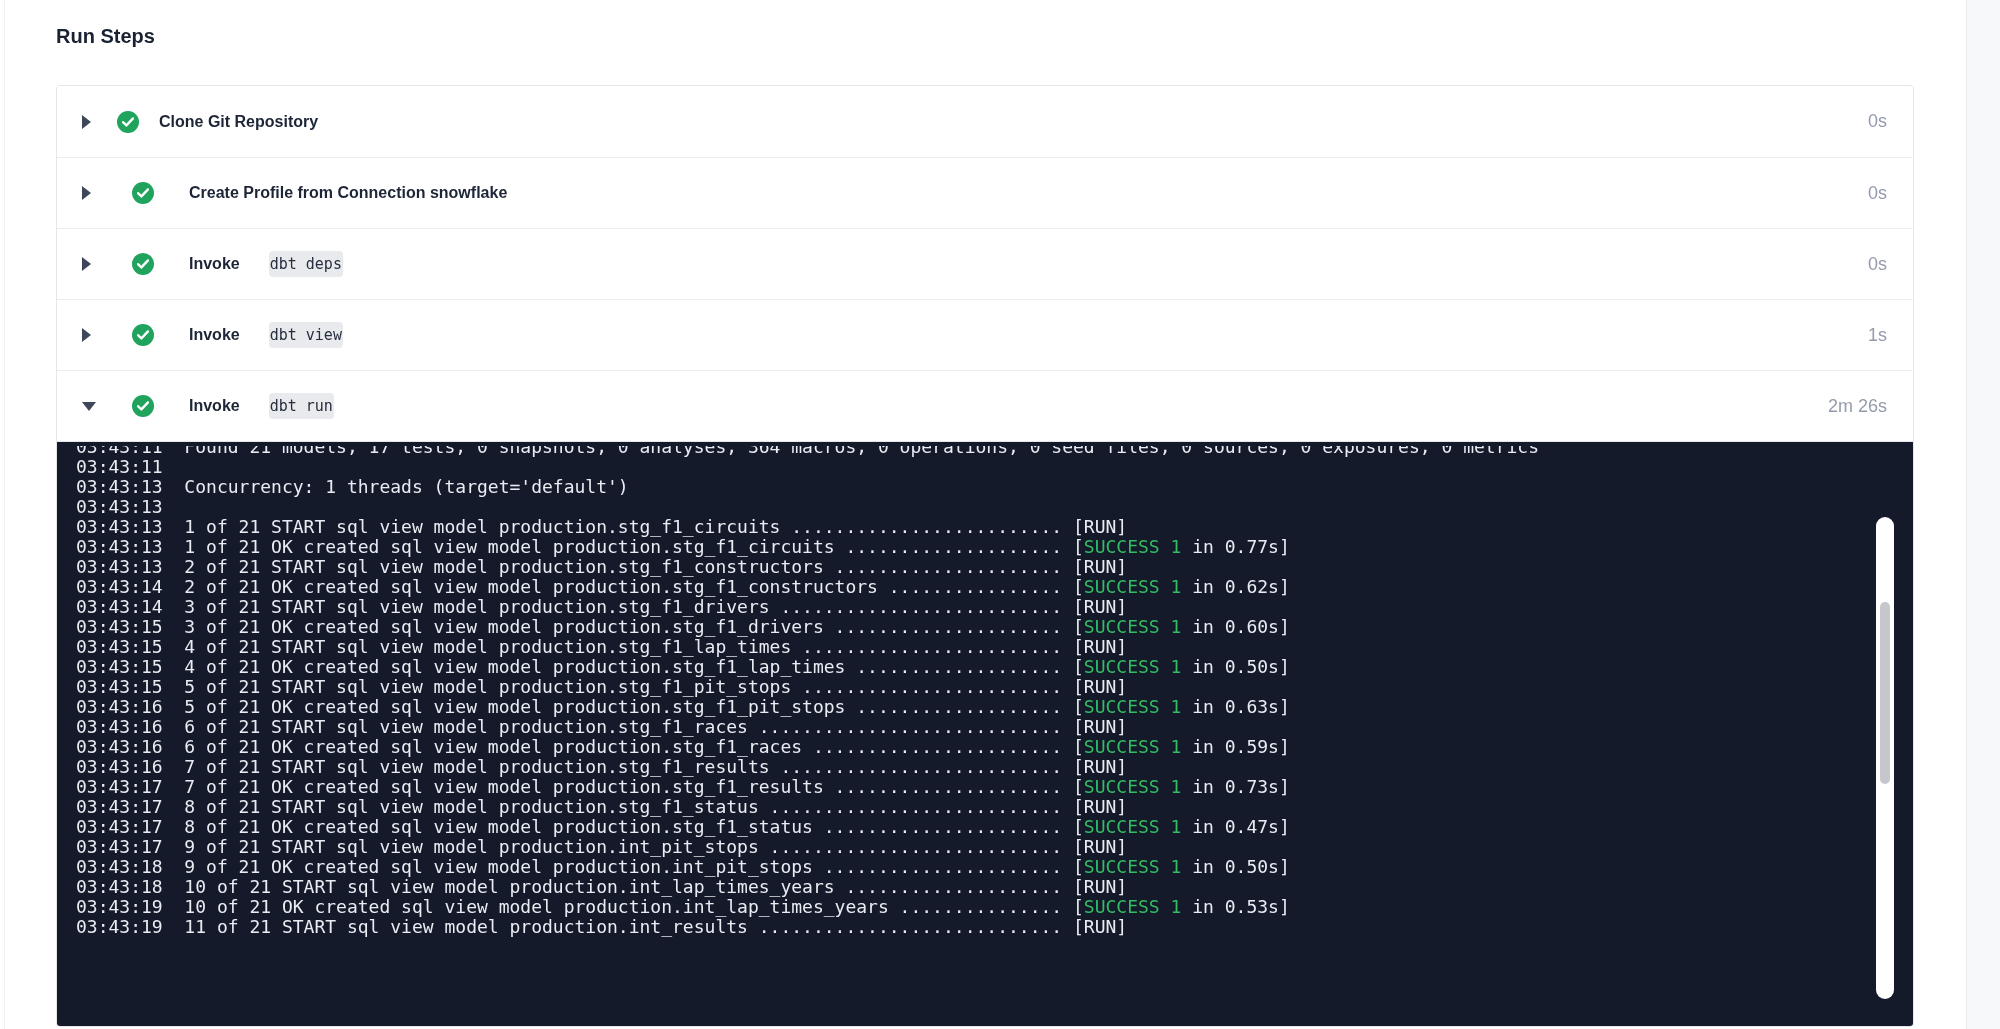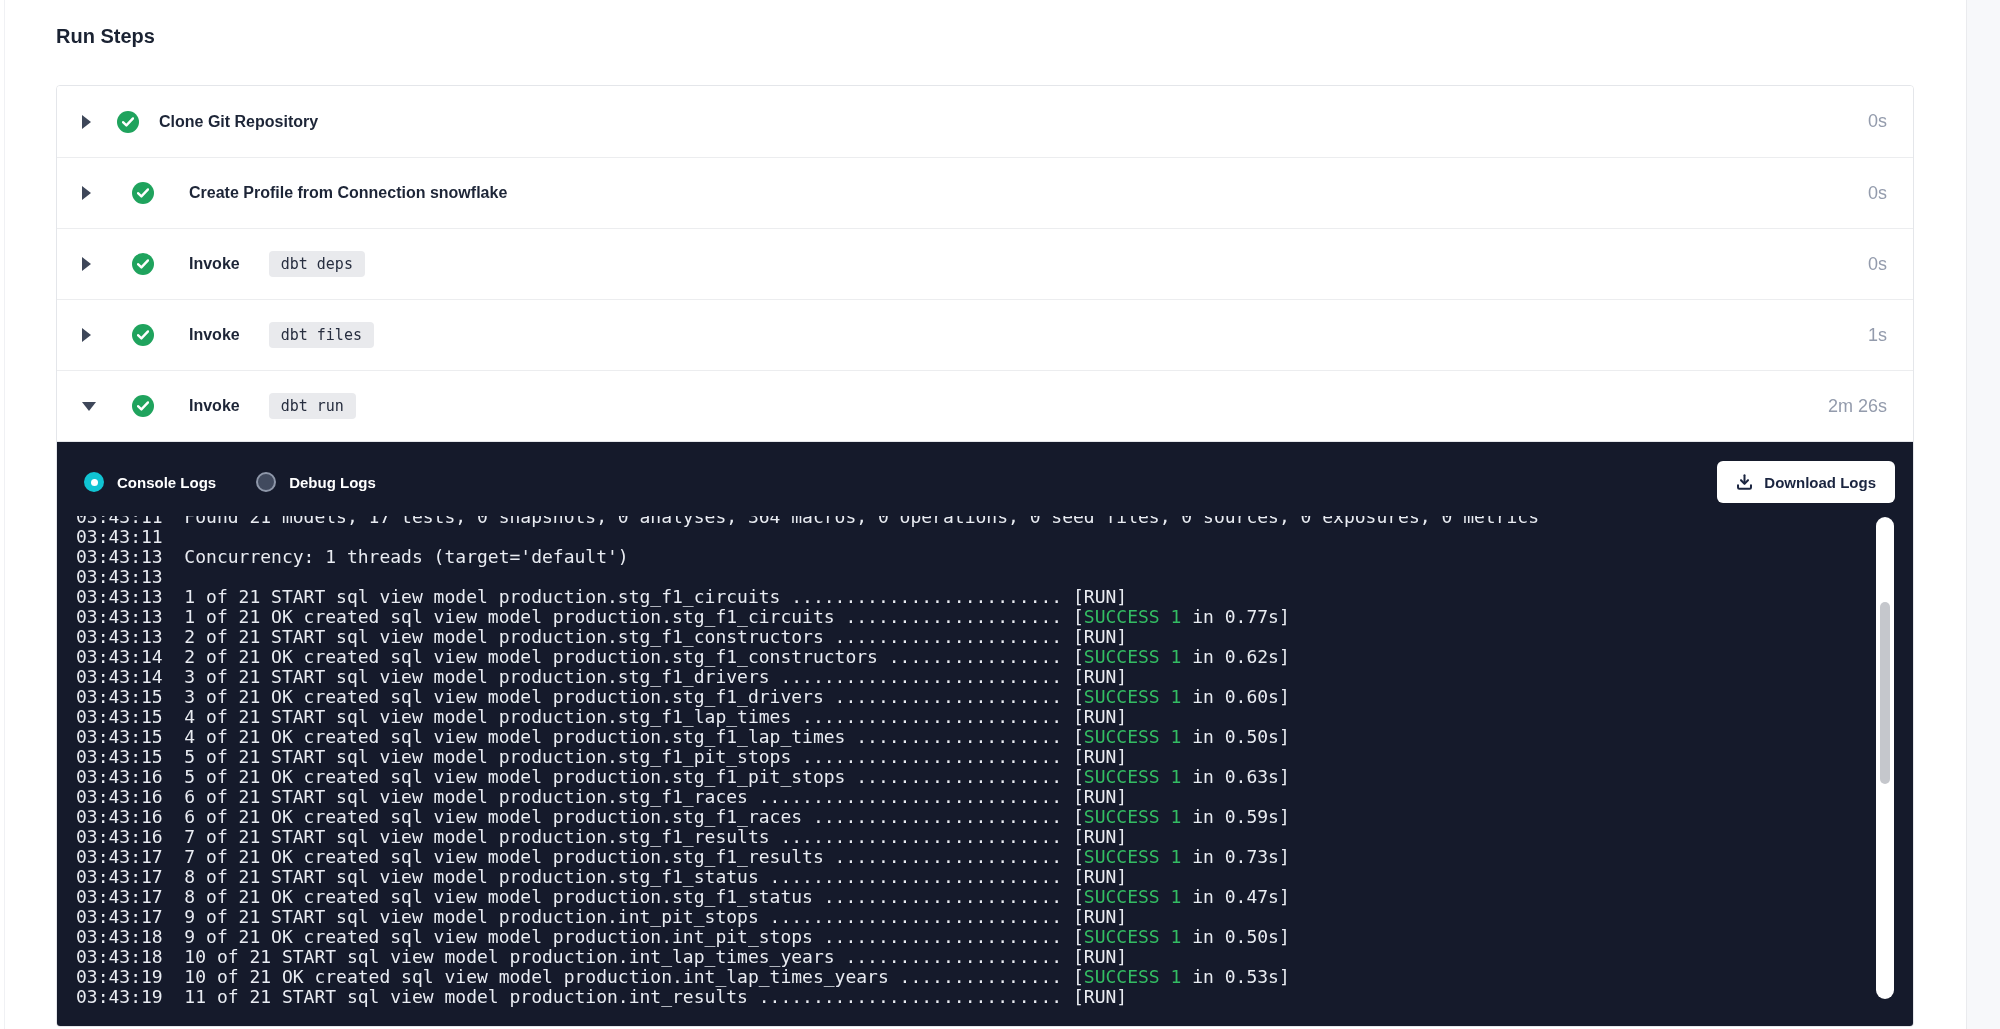--- a/index.html
+++ b/index.html
@@ -20,21 +20,21 @@
   .step-row + .step-row { border-top:1px solid #ECEDEF;gap:15px; }
 
   .caret-box { width:14px; display:flex; justify-content:flex-start; margin-right:21px; cursor:pointer; }
   .caret { width:0; height:0; border-top:7px solid transparent; border-bottom:7px solid transparent; border-left:9px solid #3E4759; }
   .step-row.expanded .caret { border-left:7px solid transparent; border-right:7px solid transparent; border-top:9px solid #3E4759; border-bottom:none; }
 
   .check { width:22px; height:22px; border-radius:50%; background:#1FA35D; margin-right:20px; flex:none;
     display:flex; align-items:center; justify-content:center; }
 
   .step-label { font-size:16px; font-weight:700; color:#1D2537; }
-  .cmd-badge { margin-left:14px; background:#E9EAED; color:#272E3F; border-radius:4px; padding:4px 12px;
+  .cmd-badge { margin-left:14px; background:#E9EAED; color:#272E3F; border-radius:4px; padding:4px 1px;
     font-family:"DejaVu Sans Mono", monospace; font-size:15px; }
   .step-duration { margin-left:auto; font-size:18px; color:#939BAC; }
 
   .log-panel { background:#151A2B; height:585px; position:relative; border-top:1px solid #E4E6EA; }
 
   .panel-header { display:flex; align-items:center; padding:19px 18px 9px 27px; }
   .radio-item { display:flex; align-items:center; cursor:pointer; }
   .radio-item + .radio-item { margin-left:40px; }
   .radio-circle { width:20px; height:20px; border-radius:50%; flex:none; }
   .radio-circle.on { background:#10C4D3; position:relative; }
@@ -112,60 +112,40 @@
   <div class="step-row">
     <span class="caret-box">
             <span class="caret"></span>
           </span>
     <span class="check">
       <svg width="12" height="10" viewBox="0 0 12 10" fill="none" stroke="#fff" stroke-width="2.4" stroke-linecap="round" stroke-linejoin="round">
               <path d="M1 5.2 4.4 8.4 11 1.4"></path>
             </svg>
     </span>
     <span class="step-label">Invoke</span>
-    <code class="cmd-badge">dbt files</code>
+    <code class="cmd-badge">dbt view</code>
     <span class="step-duration">1s</span>
   </div>
 
   <div class="step-row expanded">
     <span class="caret-box">
             <span class="caret"></span>
           </span>
     <span class="check">
       <svg width="12" height="10" viewBox="0 0 12 10" fill="none" stroke="#fff" stroke-width="2.4" stroke-linecap="round" stroke-linejoin="round">
               <path d="M1 5.2 4.4 8.4 11 1.4"></path>
             </svg>
     </span>
     <span class="step-label">Invoke</span>
     <code class="cmd-badge">dbt run</code>
     <span class="step-duration">2m 26s</span>
   </div>
 </div>
 
     <div class="log-panel">
-      <div class="panel-header">
-        <div class="radio-item">
-          <span class="radio-circle on"></span>
-          <span class="radio-label">Console Logs</span>
-        </div>
-        <div class="radio-item">
-          <span class="radio-circle off"></span>
-          <span class="radio-label">Debug Logs</span>
-        </div>
-        <button class="download-btn">
-          <span style="display:flex;">
-            <svg width="17" height="17" viewBox="0 0 16 16" fill="none" stroke="#1B2540" stroke-width="1.9" stroke-linecap="round" stroke-linejoin="round">
-              <path d="M8 1.2v7.6"></path>
-              <path d="M4.7 5.8 8 9.1l3.3-3.3"></path>
-              <path d="M1.9 10.6v2a1.2 1.2 0 0 0 1.2 1.2h9.8a1.2 1.2 0 0 0 1.2-1.2v-2"></path>
-            </svg>
-          </span>
-          <span>Download Logs</span>
-        </button>
-      </div>
 
       <div class="log-viewport">
         <div class="log-lines" id="log-lines"><div class="log-line"><span>03:43:11  Found 21 models, 17 tests, 0 snapshots, 0 analyses, 364 macros, 0 operations, 0 seed files, 0 sources, 0 exposures, 0 metrics</span></div><div class="log-line"><span>03:43:11</span></div><div class="log-line"><span>03:43:13  Concurrency: 1 threads (target='default')</span></div><div class="log-line"><span>03:43:13</span></div><div class="log-line"><span>03:43:13  1 of 21 START sql view model production.stg_f1_circuits ......................... [RUN]</span></div><div class="log-line"><span>03:43:13  1 of 21 OK created sql view model production.stg_f1_circuits .................... [</span><span class="ok">SUCCESS 1</span><span> in 0.77s]</span></div><div class="log-line"><span>03:43:13  2 of 21 START sql view model production.stg_f1_constructors ..................... [RUN]</span></div><div class="log-line"><span>03:43:14  2 of 21 OK created sql view model production.stg_f1_constructors ................ [</span><span class="ok">SUCCESS 1</span><span> in 0.62s]</span></div><div class="log-line"><span>03:43:14  3 of 21 START sql view model production.stg_f1_drivers .......................... [RUN]</span></div><div class="log-line"><span>03:43:15  3 of 21 OK created sql view model production.stg_f1_drivers ..................... [</span><span class="ok">SUCCESS 1</span><span> in 0.60s]</span></div><div class="log-line"><span>03:43:15  4 of 21 START sql view model production.stg_f1_lap_times ........................ [RUN]</span></div><div class="log-line"><span>03:43:15  4 of 21 OK created sql view model production.stg_f1_lap_times ................... [</span><span class="ok">SUCCESS 1</span><span> in 0.50s]</span></div><div class="log-line"><span>03:43:15  5 of 21 START sql view model production.stg_f1_pit_stops ........................ [RUN]</span></div><div class="log-line"><span>03:43:16  5 of 21 OK created sql view model production.stg_f1_pit_stops ................... [</span><span class="ok">SUCCESS 1</span><span> in 0.63s]</span></div><div class="log-line"><span>03:43:16  6 of 21 START sql view model production.stg_f1_races ............................ [RUN]</span></div><div class="log-line"><span>03:43:16  6 of 21 OK created sql view model production.stg_f1_races ....................... [</span><span class="ok">SUCCESS 1</span><span> in 0.59s]</span></div><div class="log-line"><span>03:43:16  7 of 21 START sql view model production.stg_f1_results .......................... [RUN]</span></div><div class="log-line"><span>03:43:17  7 of 21 OK created sql view model production.stg_f1_results ..................... [</span><span class="ok">SUCCESS 1</span><span> in 0.73s]</span></div><div class="log-line"><span>03:43:17  8 of 21 START sql view model production.stg_f1_status ........................... [RUN]</span></div><div class="log-line"><span>03:43:17  8 of 21 OK created sql view model production.stg_f1_status ...................... [</span><span class="ok">SUCCESS 1</span><span> in 0.47s]</span></div><div class="log-line"><span>03:43:17  9 of 21 START sql view model production.int_pit_stops ........................... [RUN]</span></div><div class="log-line"><span>03:43:18  9 of 21 OK created sql view model production.int_pit_stops ...................... [</span><span class="ok">SUCCESS 1</span><span> in 0.50s]</span></div><div class="log-line"><span>03:43:18  10 of 21 START sql view model production.int_lap_times_years .................... [RUN]</span></div><div class="log-line"><span>03:43:19  10 of 21 OK created sql view model production.int_lap_times_years ............... [</span><span class="ok">SUCCESS 1</span><span> in 0.53s]</span></div><div class="log-line"><span>03:43:19  11 of 21 START sql view model production.int_results ............................ [RUN]</span></div></div>
       </div>
 
       <div class="scrollbar-track">
         <div class="scrollbar-thumb"></div>
       </div>
     </div>
   </div>

